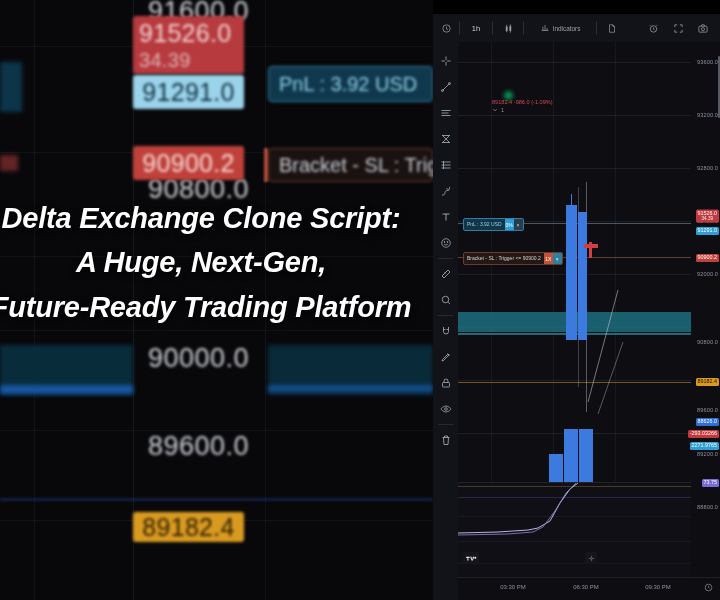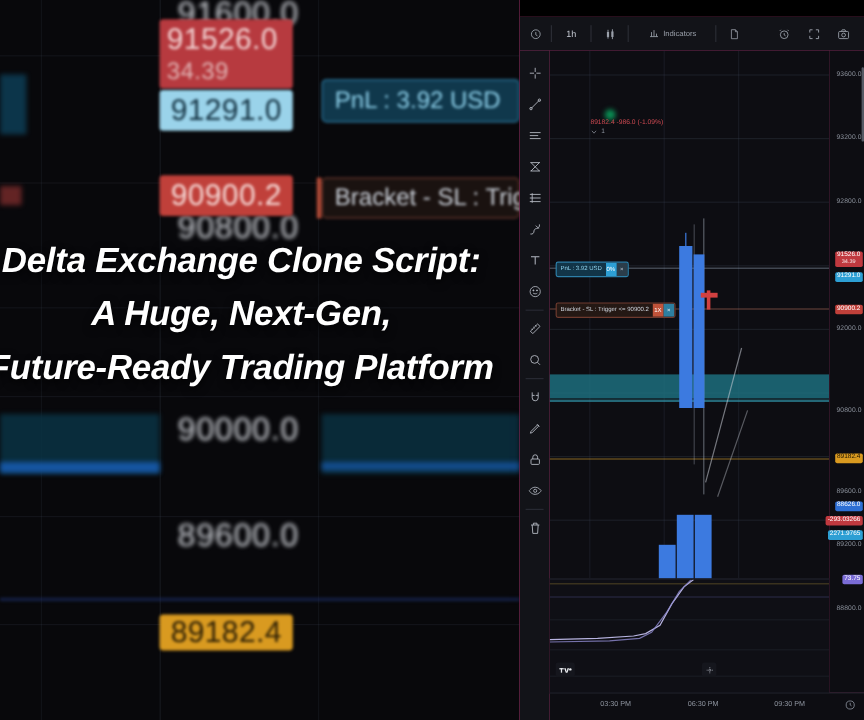--- a/index.html
+++ b/index.html
@@ -27,21 +27,21 @@
              font-size:20px;white-space:nowrap;filter:blur(1.5px);padding:0 10px;}
 
   
   #title{position:absolute;left:-34px;top:196px;width:470px;text-align:center;z-index:40;
          color:#fff;font-style:italic;font-weight:bold;font-size:29px;line-height:1.53;
          letter-spacing:-.2px;text-shadow:0 2px 7px rgba(0,0,0,.85);
          font-family:"Liberation Sans",sans-serif;}
   #title div{white-space:nowrap;}
 
   
-  #right{position:absolute;left:433px;top:0;width:287px;height:600px;background:#ec4899;overflow:hidden;}
+  #right{position:absolute;left:433px;top:0;width:287px;height:600px;background:#f97316;overflow:hidden;}
   #statusbar{position:absolute;left:0;top:0;width:287px;height:14px;background:#000;}
 
   #topbar{position:absolute;left:0;top:14px;width:287px;height:28px;background:#121318;
           display:flex;align-items:center;}
   .tb{height:28px;display:flex;align-items:center;justify-content:center;color:#9aa0aa;
       font-size:7px;position:relative;}
   .tbsep{width:1px;height:14px;background:#2a2c34;}
   .tb svg{display:block;}
 
   

